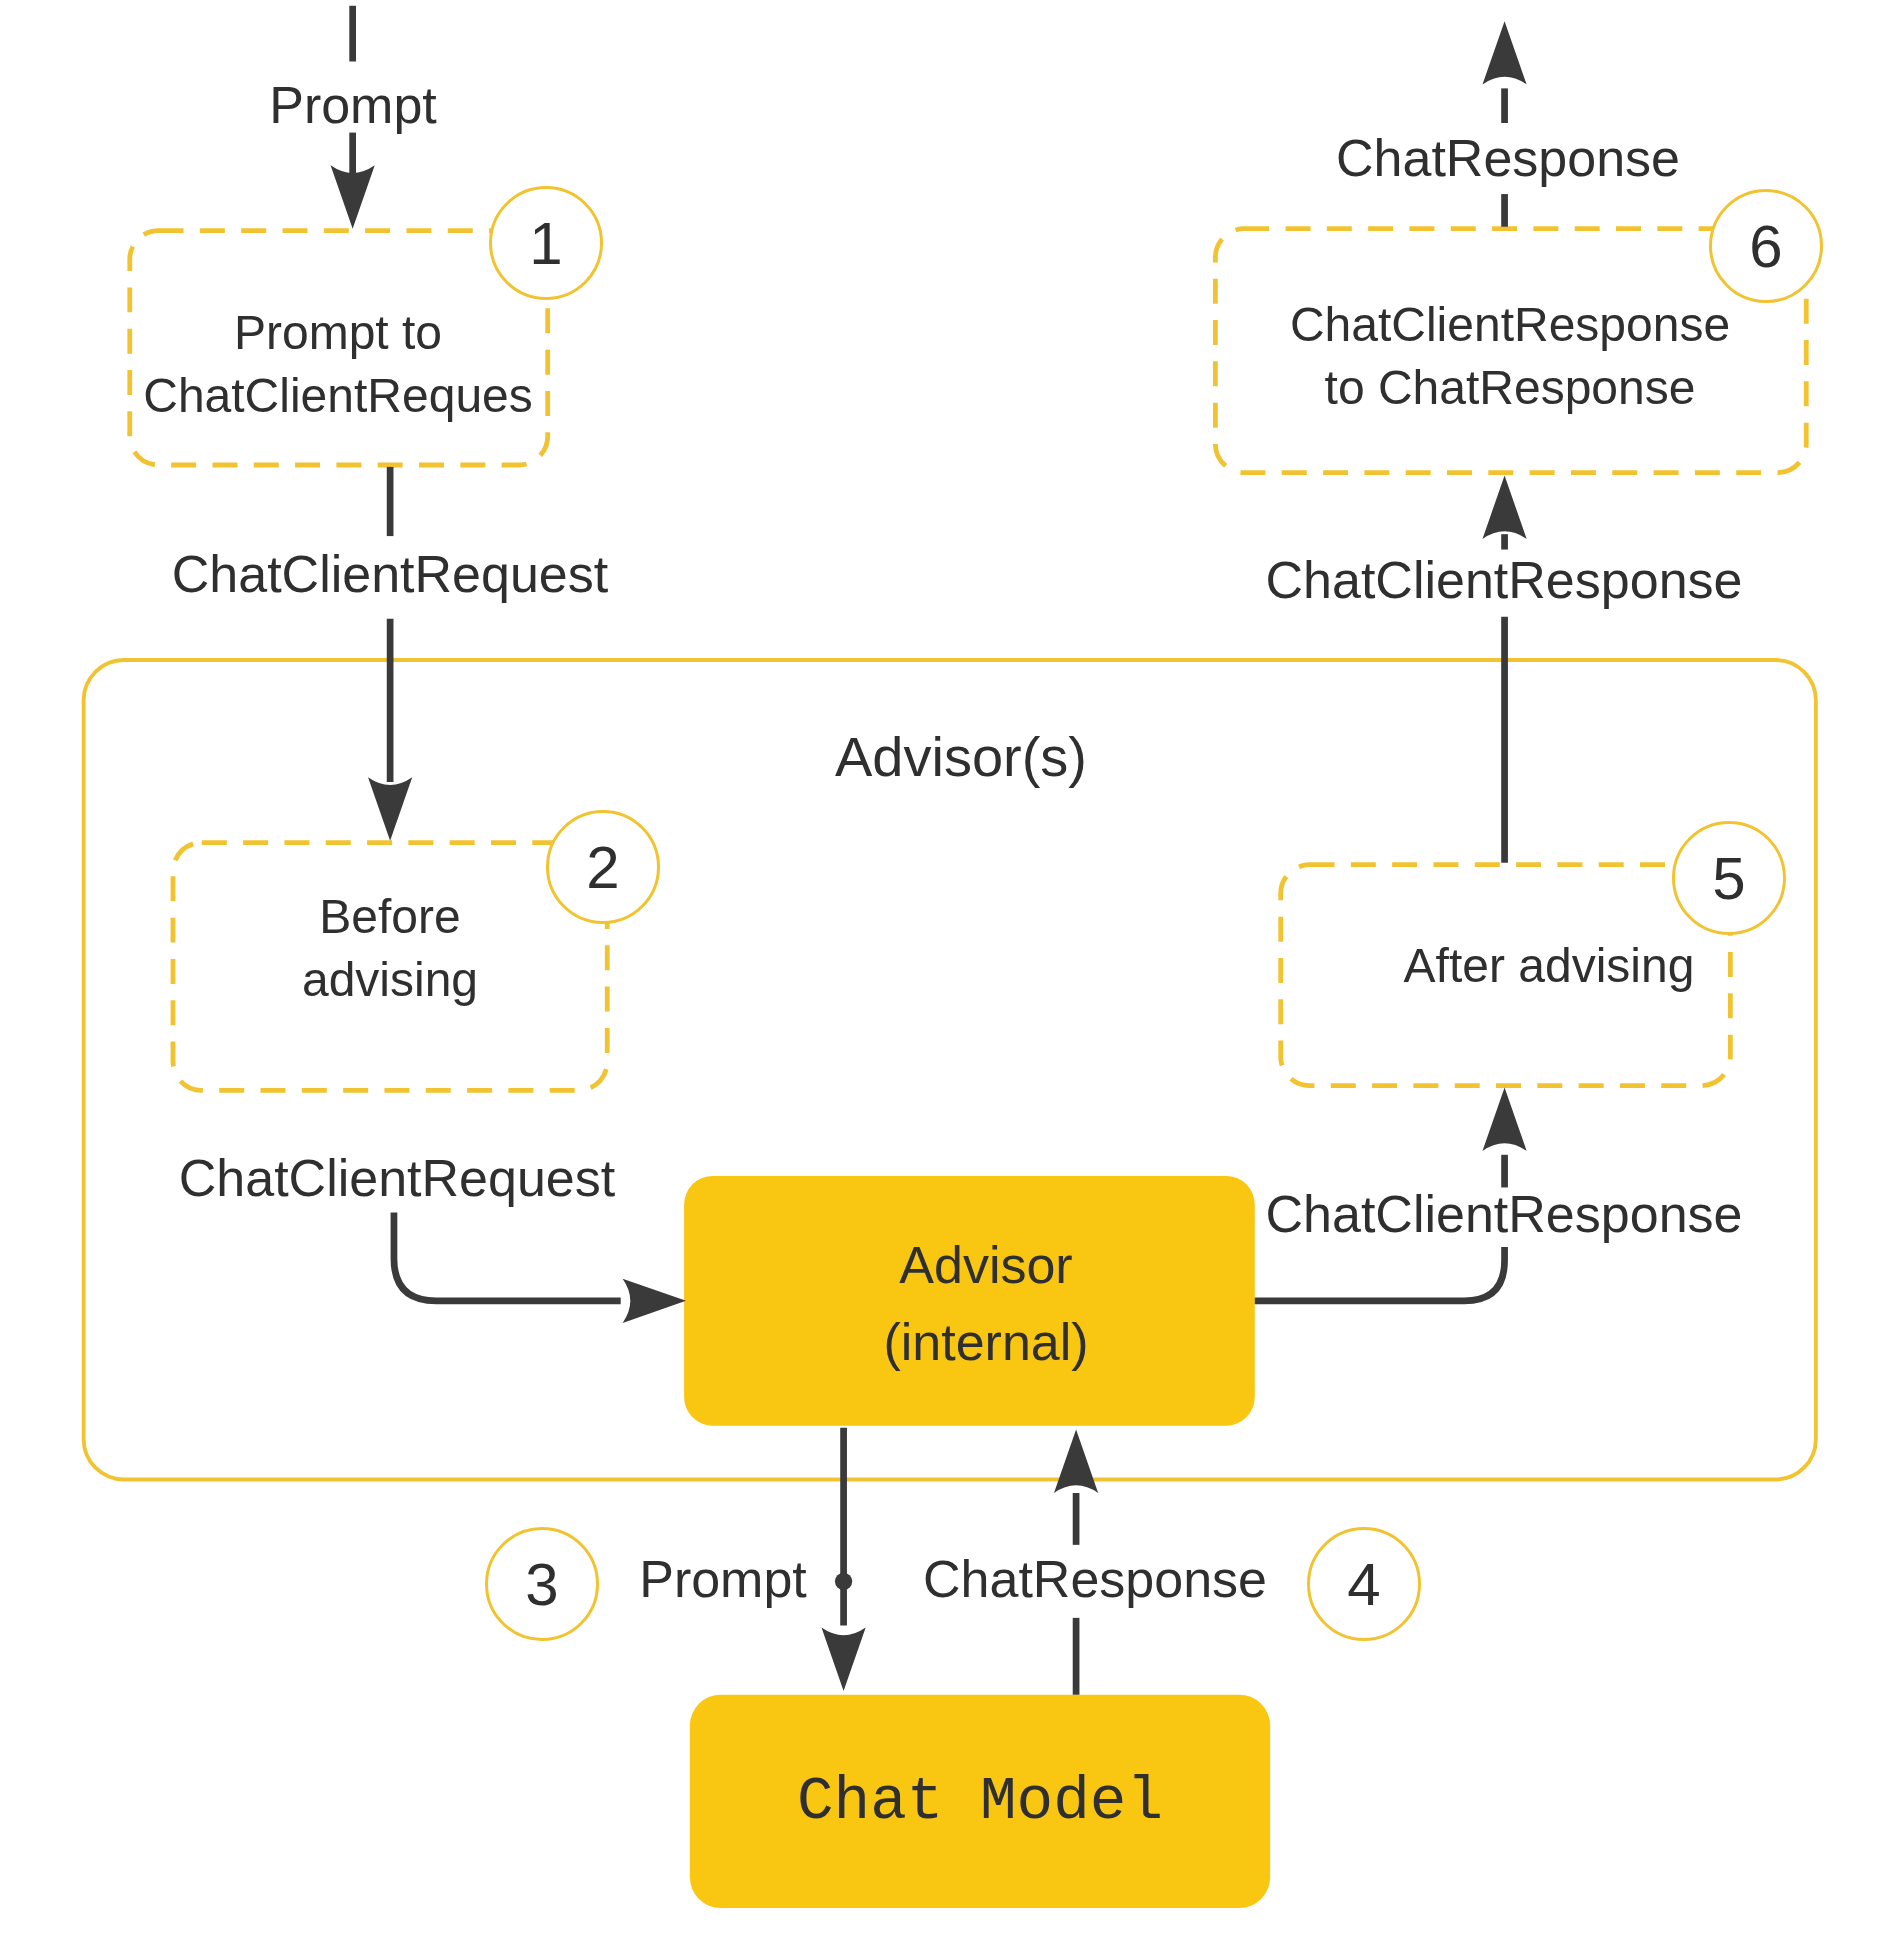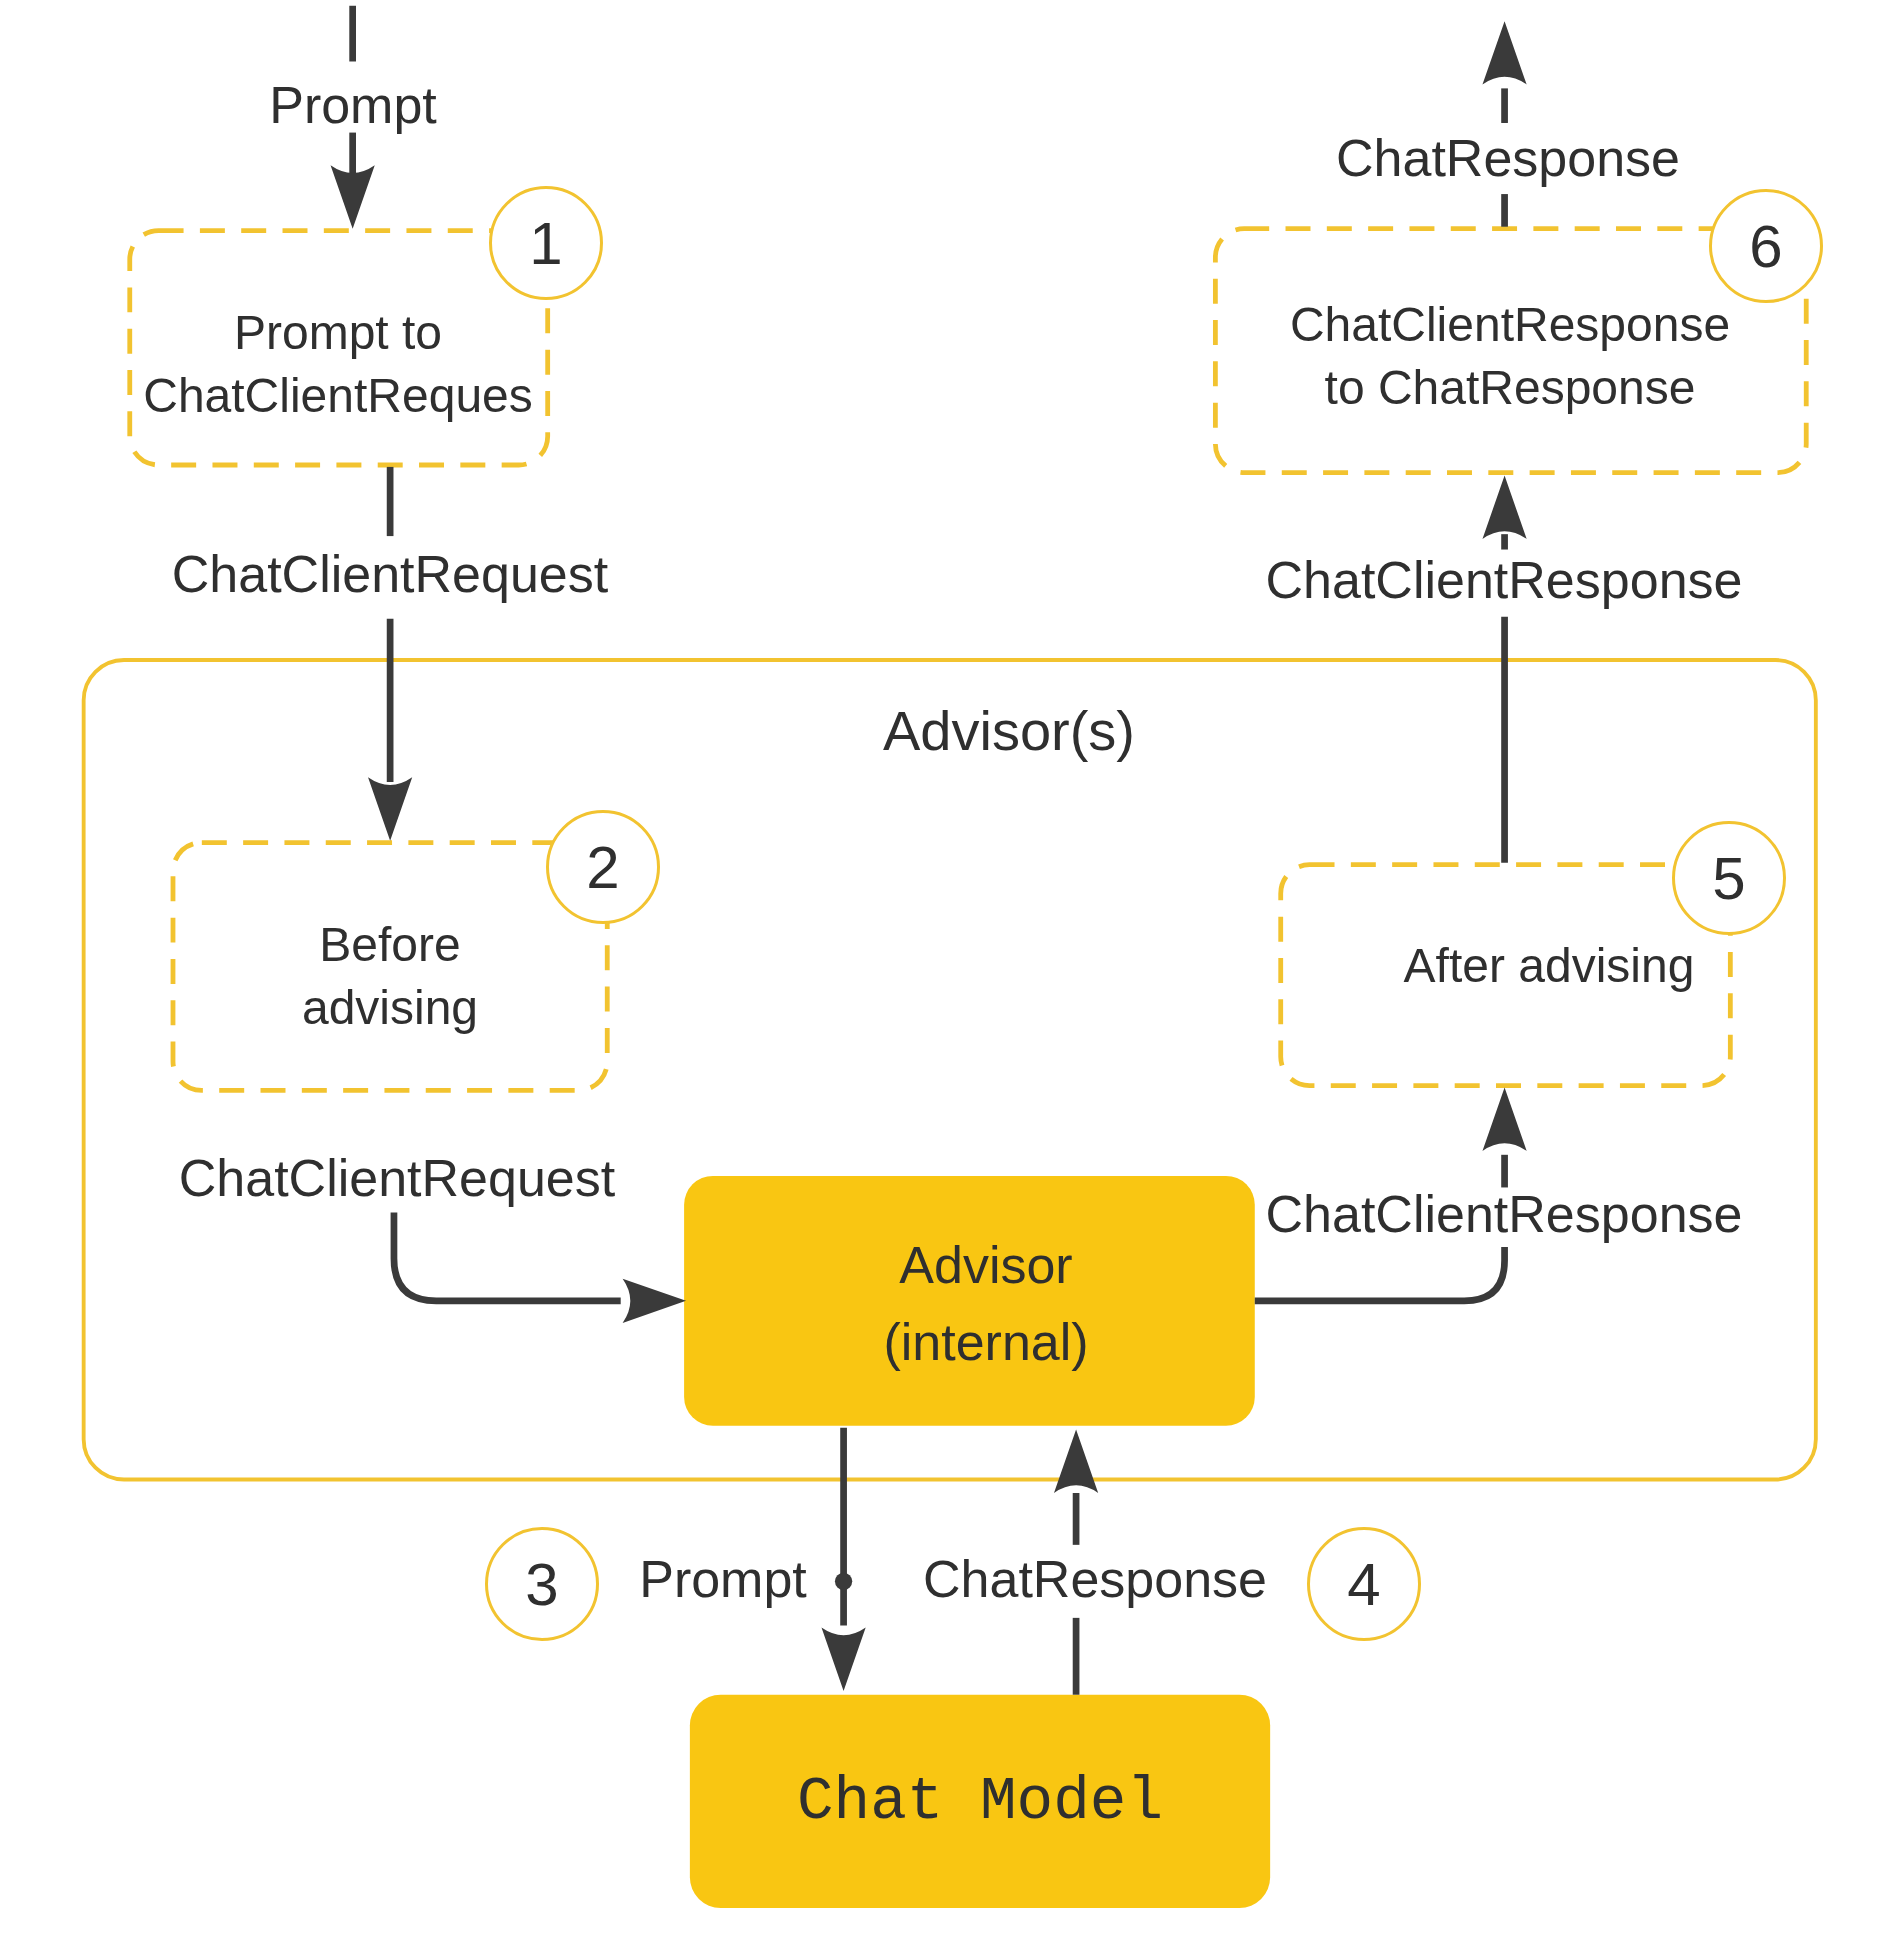--- a/index.html
+++ b/index.html
@@ -77,36 +77,36 @@
     <path d="M1566 22 L1543 88 Q1566 72 1589 88 Z" fill="#3A3A3A"></path>
 
     <path d="M878 1486 L878 1692" stroke="#3A3A3A" stroke-width="7" fill="none"></path>
     <path d="M878 1760 L855 1694 Q878 1710 901 1694 Z" fill="#3A3A3A"></path>
     <circle cx="878" cy="1646" r="9" fill="#3A3A3A"></circle>
     <path d="M1120 1764 L1120 1684" stroke="#3A3A3A" stroke-width="7" fill="none"></path>
     <path d="M1120 1608 L1120 1554" stroke="#3A3A3A" stroke-width="7" fill="none"></path>
     <path d="M1120 1488 L1097 1554 Q1120 1538 1143 1554 Z" fill="#3A3A3A"></path>
   </svg>
 
-  <div class="diagram-title" style="left:961px;top:730px;margin-left:48px;">Advisor(s)</div>
+  <div class="diagram-title" style="left:961px;top:756px;">Advisor(s)</div>
 
   <div class="flow-label" style="left:353px;top:106px;">Prompt</div>
   <div class="flow-label" style="left:390px;top:575px;">ChatClientRequest</div>
   <div class="flow-label" style="left:397px;top:1179px;">ChatClientRequest</div>
   <div class="flow-label" style="left:1504px;top:581px;">ChatClientResponse</div>
   <div class="flow-label" style="left:1504px;top:1215px;">ChatClientResponse</div>
   <div class="flow-label" style="left:1508px;top:159px;">ChatResponse</div>
   <div class="flow-label" style="left:723px;top:1580px;">Prompt</div>
   <div class="flow-label" style="left:1095px;top:1580px;">ChatResponse</div>
 
   <div class="box-text" style="left:338px;top:364px;">
     <div>Prompt to</div>
     <div>ChatClientReques</div>
   </div>
-  <div class="box-text" style="left:390px;top:976px;">
+  <div class="box-text" style="left:390px;top:948px;">
     <div>Before</div>
     <div>advising</div>
   </div>
   <div class="box-text" style="left:1549px;top:965px;">
     <div>After advising</div>
   </div>
   <div class="box-text" style="left:1510px;top:356px;">
     <div>ChatClientResponse</div>
     <div>to ChatResponse</div>
   </div>

